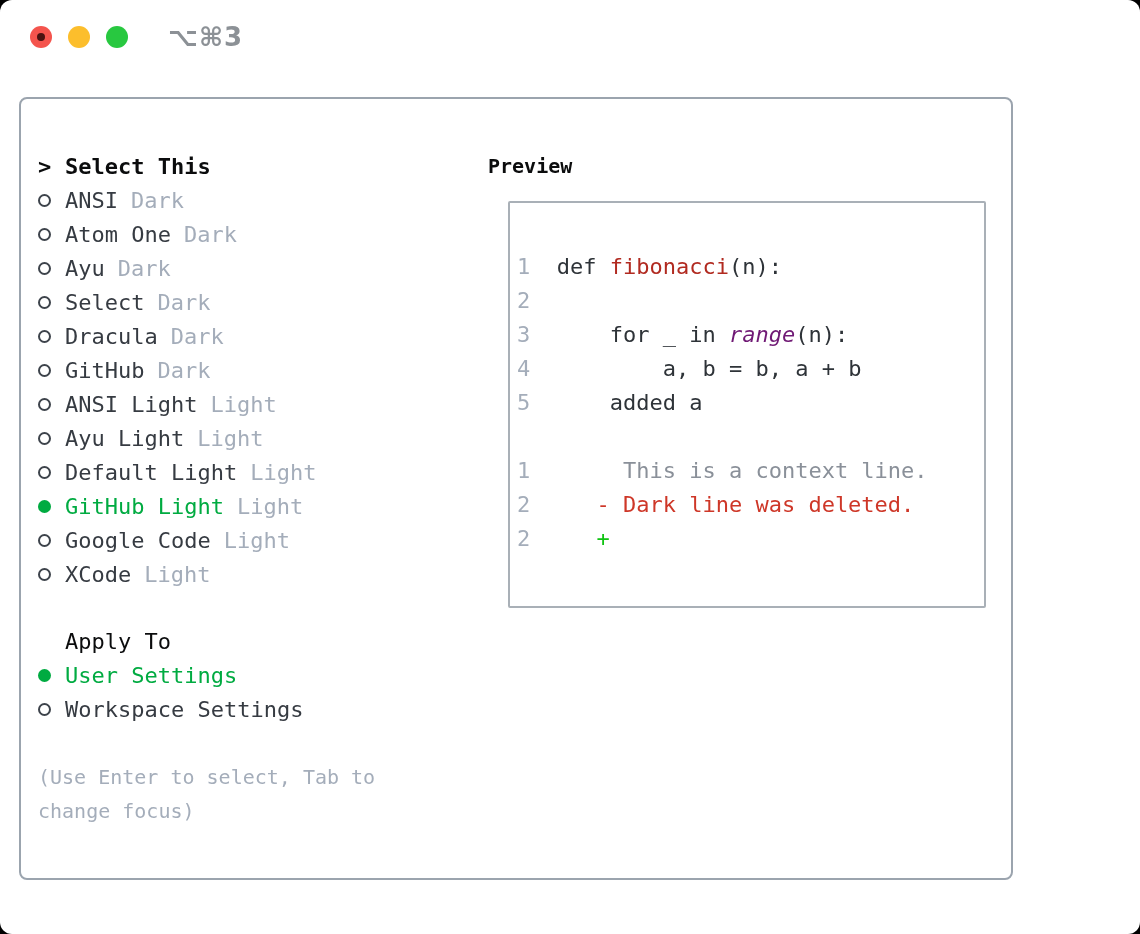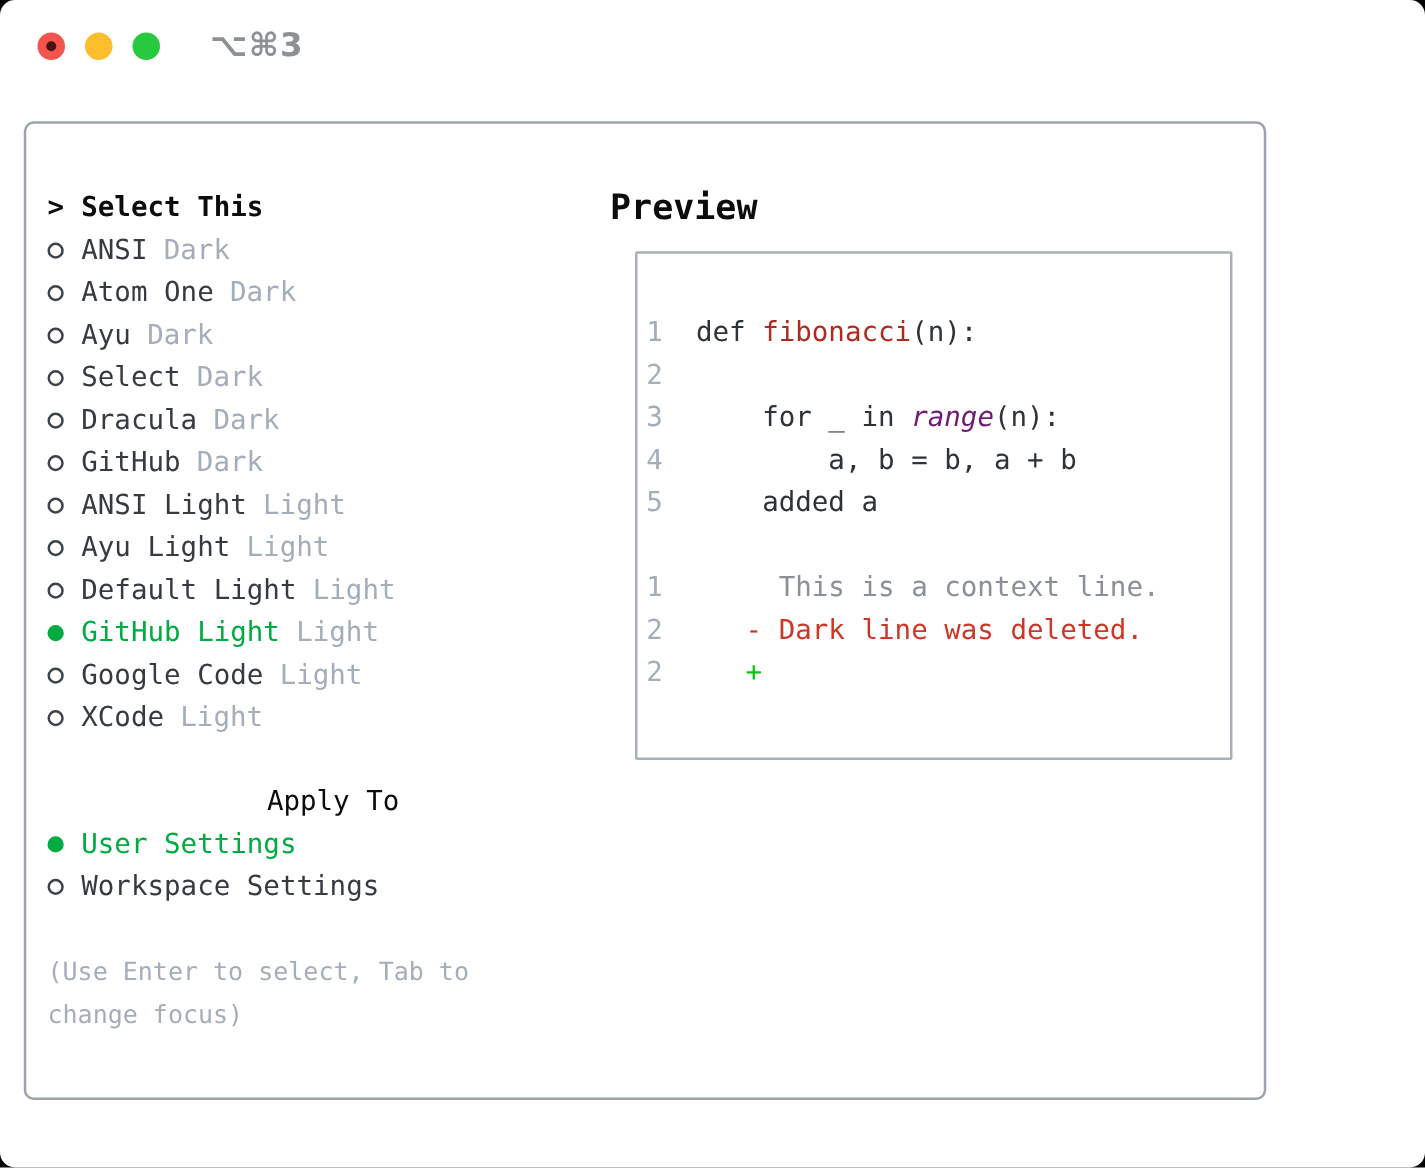--- a/index.html
+++ b/index.html
@@ -40,31 +40,31 @@
   }
   .row{height:34px;display:flex;align-items:center;white-space:pre;}
   .hdr{font-weight:bold;color:#0b0c0d;}
   .hdr .prefix{width:27px;flex:none;}
   .radio{
     box-sizing:border-box;width:13px;height:13px;border-radius:50%;
     border:2px solid #3d434b;margin-right:14px;flex:none;background:transparent;
   }
   .radio.sel{border:none;}
   .tvariant{margin-left:13px;color:#a4adba;}
-  .applyhdr{color:#0b0c0d;justify-content:center;}
+  .applyhdr{color:#0b0c0d;}
   .applyhdr .indent{width:27px;flex:none;}
   .spacer33{height:33px;}
   .spacer34{height:34px;}
   .help{
     margin-top:0;width:412px;line-height:34px;color:#a4adba;font-size:20px;
   }
   
   .preview-title{
     position:absolute;left:488px;top:149px;height:34px;line-height:34px;
-    font-size:28px;font-weight:bold;color:#0b0c0d;
+    font-size:20px;font-weight:bold;color:#0b0c0d;
   }
   .preview-box{
     position:absolute;left:508px;top:201px;width:478px;height:407px;
     box-sizing:border-box;border:2px solid #a9b0b7;border-radius:2px;
     padding:47px 0 0 7px;background:#fff;
   }
   .pline{height:34px;line-height:34px;display:flex;white-space:pre;font-size:22px;}
   .ln{width:3ch;flex:none;color:#a4adba;}
   .code{white-space:pre;color:#2e3338;}
   .dmark{box-sizing:content-box;width:2ch;padding-left:3ch;flex:none;}

